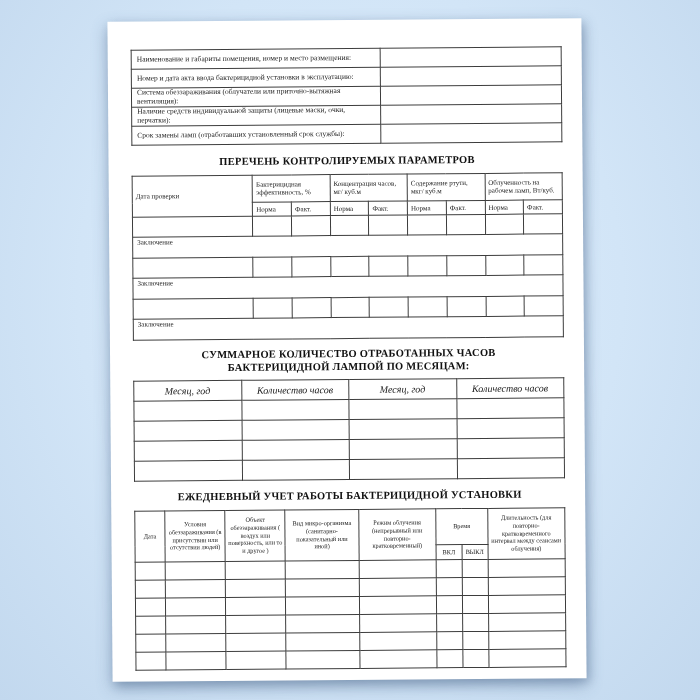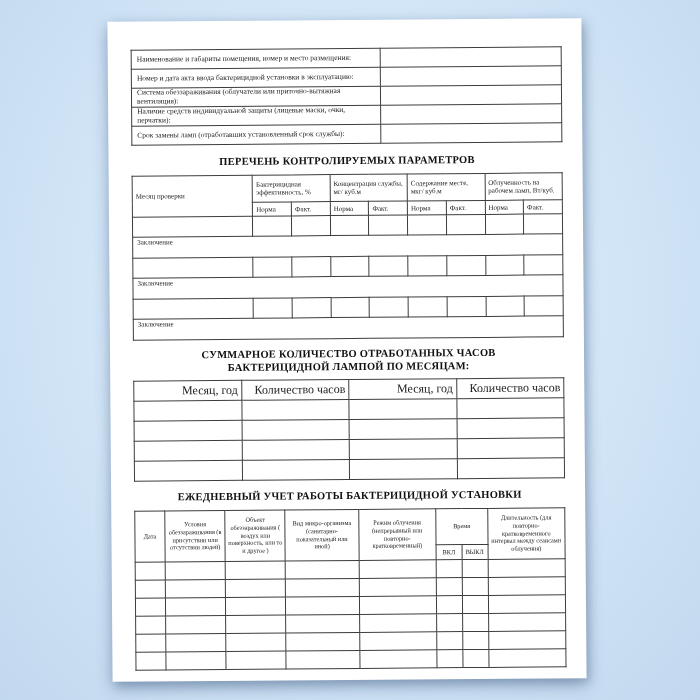--- a/index.html
+++ b/index.html
@@ -36,21 +36,21 @@
   .params-table td{font-size:7px;line-height:1.2;text-align:left;vertical-align:middle;}
   .params-table tr.group-row{height:27px;}
   .params-table tr.sub-row{height:14px;}
   .params-table tr.data-row{height:20px;}
   .params-table tr.concl-row{height:21px;}
   .params-table .concl{te xt-align:left;}
   .params-table .concl{text-align:left;vertical-align:top;padding:1px 4px;}
 
   
   .hours-table tr{height:20px;}
-  .hours-table td{font-size:12px;text-align:right;vertical-align:middle;}
+  .hours-table td{font-size:10px;text-align:center;vertical-align:middle;font-style:italic;}
 
   
   .daily-table td{font-size:6.3px;line-height:1.25;text-align:center;vertical-align:middle;padding:1px 2px;}
   .daily-table tr.main-header-row{height:36px;}
   .daily-table tr.sub-header-row{height:15px;}
   .daily-table tr.data-row{height:18px;}
 </style>
 </head>
 <body>
 
@@ -95,24 +95,24 @@
           <col style="width:9%">
           <col style="width:9%">
           <col style="width:9%">
         <col style="width:9%">
           <col style="width:9%">
           <col style="width:9%">
           <col style="width:9%">
       </colgroup>
       <tbody>
           <tr class="group-row">
-        <td rowspan="2">Месяц проверки</td>
+        <td rowspan="2">Дата проверки</td>
         <td colspan="2">Бактерицидная эффективность, %</td>
-        <td colspan="2">Концентрация службы, мг/ куб.м</td>
-        <td colspan="2">Содержание месте, мкг/ куб.м</td>
+        <td colspan="2">Концентрация часов, мг/ куб.м</td>
+        <td colspan="2">Содержание ртути, мкг/ куб.м</td>
         <td colspan="2">Облученность на рабочем ламп, Вт/куб.</td>
       </tr>
       <tr class="sub-row">
         <td>Норма</td>
         <td>Факт.</td>
         <td>Норма</td>
         <td>Факт.</td>
         <td>Норма</td>
         <td>Факт.</td>
         <td>Норма</td>

